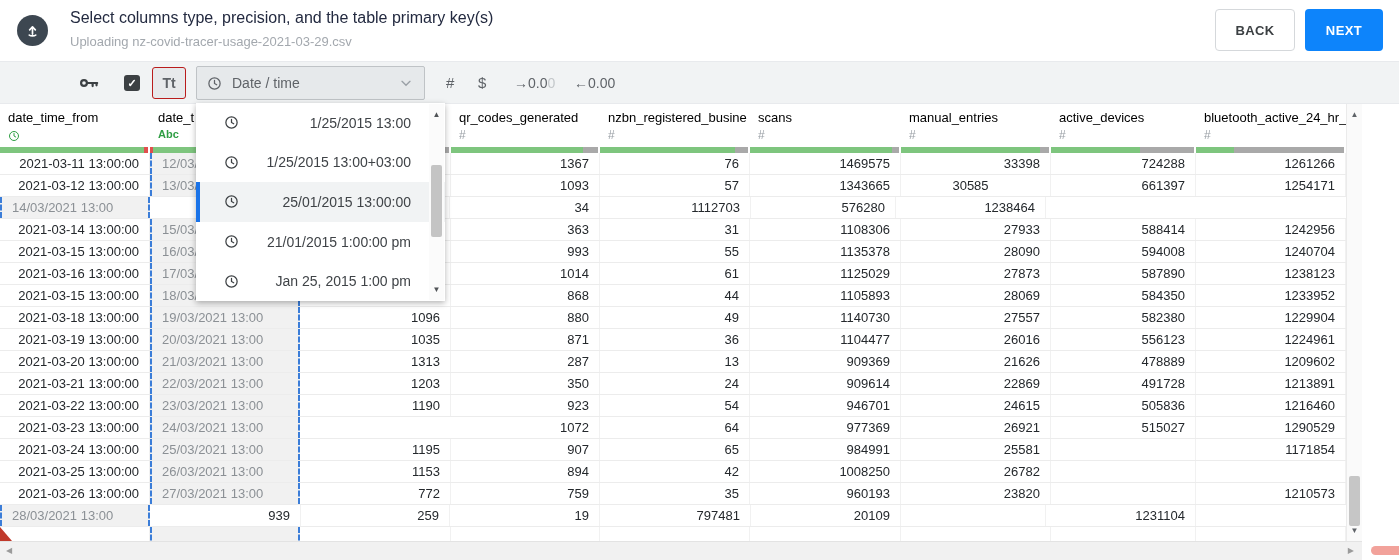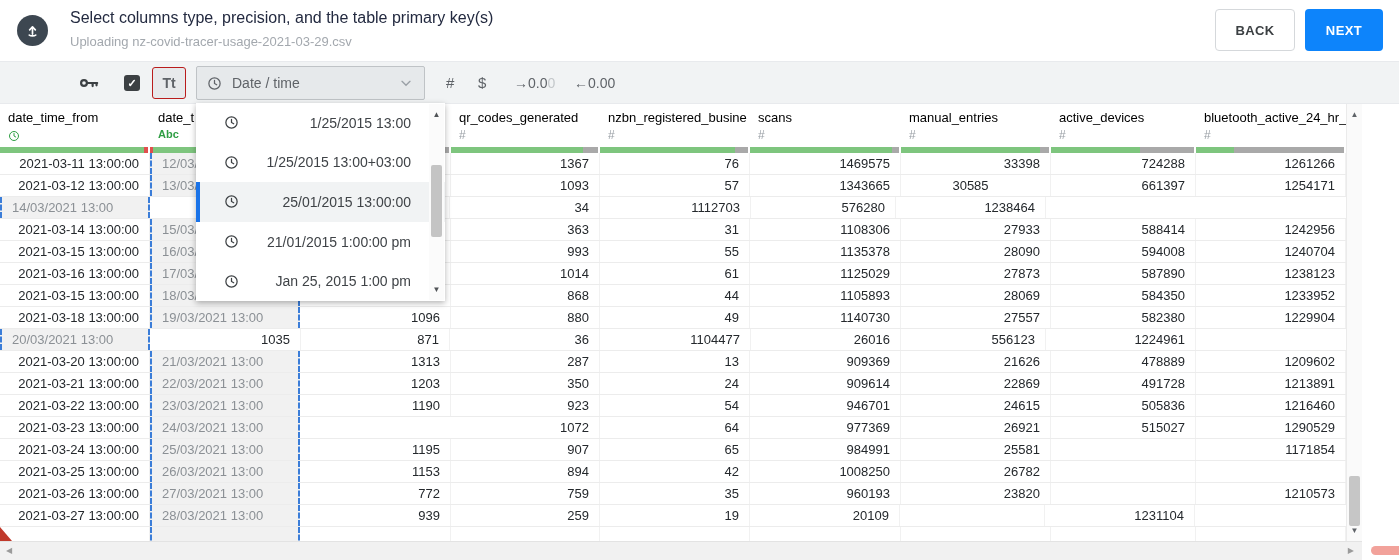--- a/index.html
+++ b/index.html
@@ -315,20 +315,21 @@
         <div class="td align-left sel-col" style="width: 150px;">19/03/2021 13:00</div>
         <div class="td align-right" style="width: 151px;">1096</div>
         <div class="td align-right" style="width: 149px;">880</div>
         <div class="td align-right" style="width: 150px;">49</div>
         <div class="td align-right" style="width: 151px;">1140730</div>
         <div class="td align-right" style="width: 150px;">27557</div>
         <div class="td align-right" style="width: 145px;">582380</div>
         <div class="td align-right" style="width: 150px;">1229904</div>
       </div>
       <div class="tr">
+        <div class="td align-right" style="width: 150px;">2021-03-19 13:00:00</div>
         <div class="td align-left sel-col" style="width: 150px;">20/03/2021 13:00</div>
         <div class="td align-right" style="width: 151px;">1035</div>
         <div class="td align-right" style="width: 149px;">871</div>
         <div class="td align-right" style="width: 150px;">36</div>
         <div class="td align-right" style="width: 151px;">1104477</div>
         <div class="td align-right" style="width: 150px;">26016</div>
         <div class="td align-right" style="width: 145px;">556123</div>
         <div class="td align-right" style="width: 150px;">1224961</div>
       </div>
       <div class="tr">
@@ -402,25 +403,25 @@
         <div class="td align-left sel-col" style="width: 150px;">27/03/2021 13:00</div>
         <div class="td align-right" style="width: 151px;">772</div>
         <div class="td align-right" style="width: 149px;">759</div>
         <div class="td align-right" style="width: 150px;">35</div>
         <div class="td align-right" style="width: 151px;">960193</div>
         <div class="td align-right" style="width: 150px;">23820</div>
         <div class="td align-right" style="width: 145px;"></div>
         <div class="td align-right" style="width: 150px;">1210573</div>
       </div>
       <div class="tr">
-        <div class="td align-right" style="width: 150px;">2021-03-27 13:00:00</div>
         <div class="td align-left sel-col" style="width: 150px;">28/03/2021 13:00</div>
         <div class="td align-right" style="width: 151px;">939</div>
         <div class="td align-right" style="width: 149px;">259</div>
         <div class="td align-right" style="width: 150px;">19</div>
+        <div class="td align-right" style="width: 151px;">797481</div>
         <div class="td align-right" style="width: 150px;">20109</div>
         <div class="td align-right" style="width: 145px;"></div>
         <div class="td align-right" style="width: 150px;">1231104</div>
       </div>
       <div class="tr">
         <div class="td align-right" style="width: 150px;"></div>
         <div class="td align-left sel-col" style="width: 150px;"></div>
         <div class="td align-right" style="width: 151px;"></div>
         <div class="td align-right" style="width: 149px;"></div>
         <div class="td align-right" style="width: 150px;"></div>

